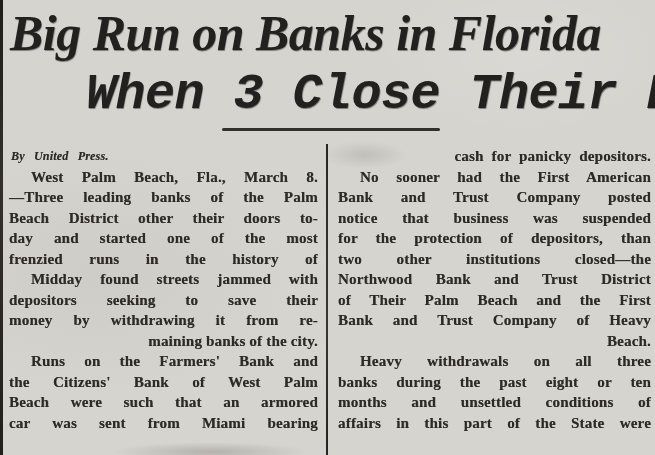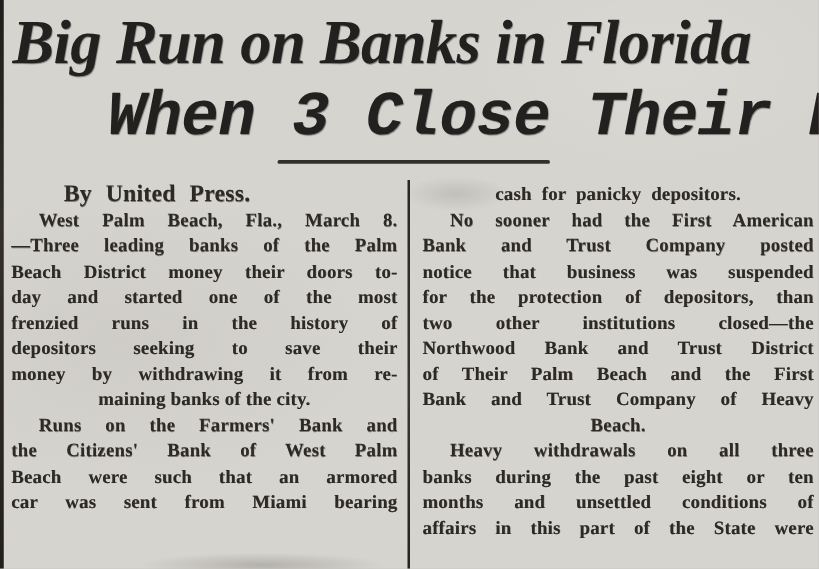--- a/index.html
+++ b/index.html
@@ -62,27 +62,27 @@
     font-size: 15px;
     line-height: 20.5px;
     font-weight: 700;
     letter-spacing: 0.2px;
     color: var(--ink);
     text-shadow: 0.3px 0.3px 0.4px rgba(40,36,32,.5);
   }
   .col-left  { left: 9px;   width: 309px; }
   .col-right { left: 338px; width: 313px; }
   .byline {
-    font-size: 19px;
+    font-style: italic;
+    font-size: 12px;
     line-height: 20.5px;
     word-spacing: 6px;
     padding-left: 2px;
-    margin-left: 40px;
   }
-  .bodyline { text-align: center; }
+  .bodyline { text-align: right; }
   .bodyline.just { text-align: justify; text-align-last: justify; }
   .bodyline.ind  { text-indent: 22px; }
   .bodyline.wide { word-spacing: 4px; }
 </style>
 </head>
 <body>
 
 <div class="paper">
   <div class="left-rule"></div>
 
@@ -90,23 +90,24 @@
   <h1 class="hl hl2">When 3 Close Their Doors</h1>
 
   <div class="hl-rule"></div>
   <div class="col-divider"></div>
 
   <div class="col col-left">
     <div class="byline">By United Press.</div>
     <div>
         <div class="bodyline just ind">West Palm Beach, Fla., March 8.</div>
         <div class="bodyline just">—Three leading banks of the Palm</div>
-        <div class="bodyline just">Beach District money their doors to-</div>
+        <div class="bodyline just">Beach District other their doors to-</div>
         <div class="bodyline just">day and started one of the most</div>
         <div class="bodyline just">frenzied runs in the history of</div>
+        <div class="bodyline just ind">Midday found streets jammed with</div>
         <div class="bodyline just">depositors seeking to save their</div>
         <div class="bodyline just">money by withdrawing it from re-</div>
         <div class="bodyline">maining banks of the city.</div>
         <div class="bodyline just ind">Runs on the Farmers' Bank and</div>
         <div class="bodyline just">the Citizens' Bank of West Palm</div>
         <div class="bodyline just">Beach were such that an armored</div>
         <div class="bodyline just">car was sent from Miami bearing</div>
       </div>
   </div>
 

